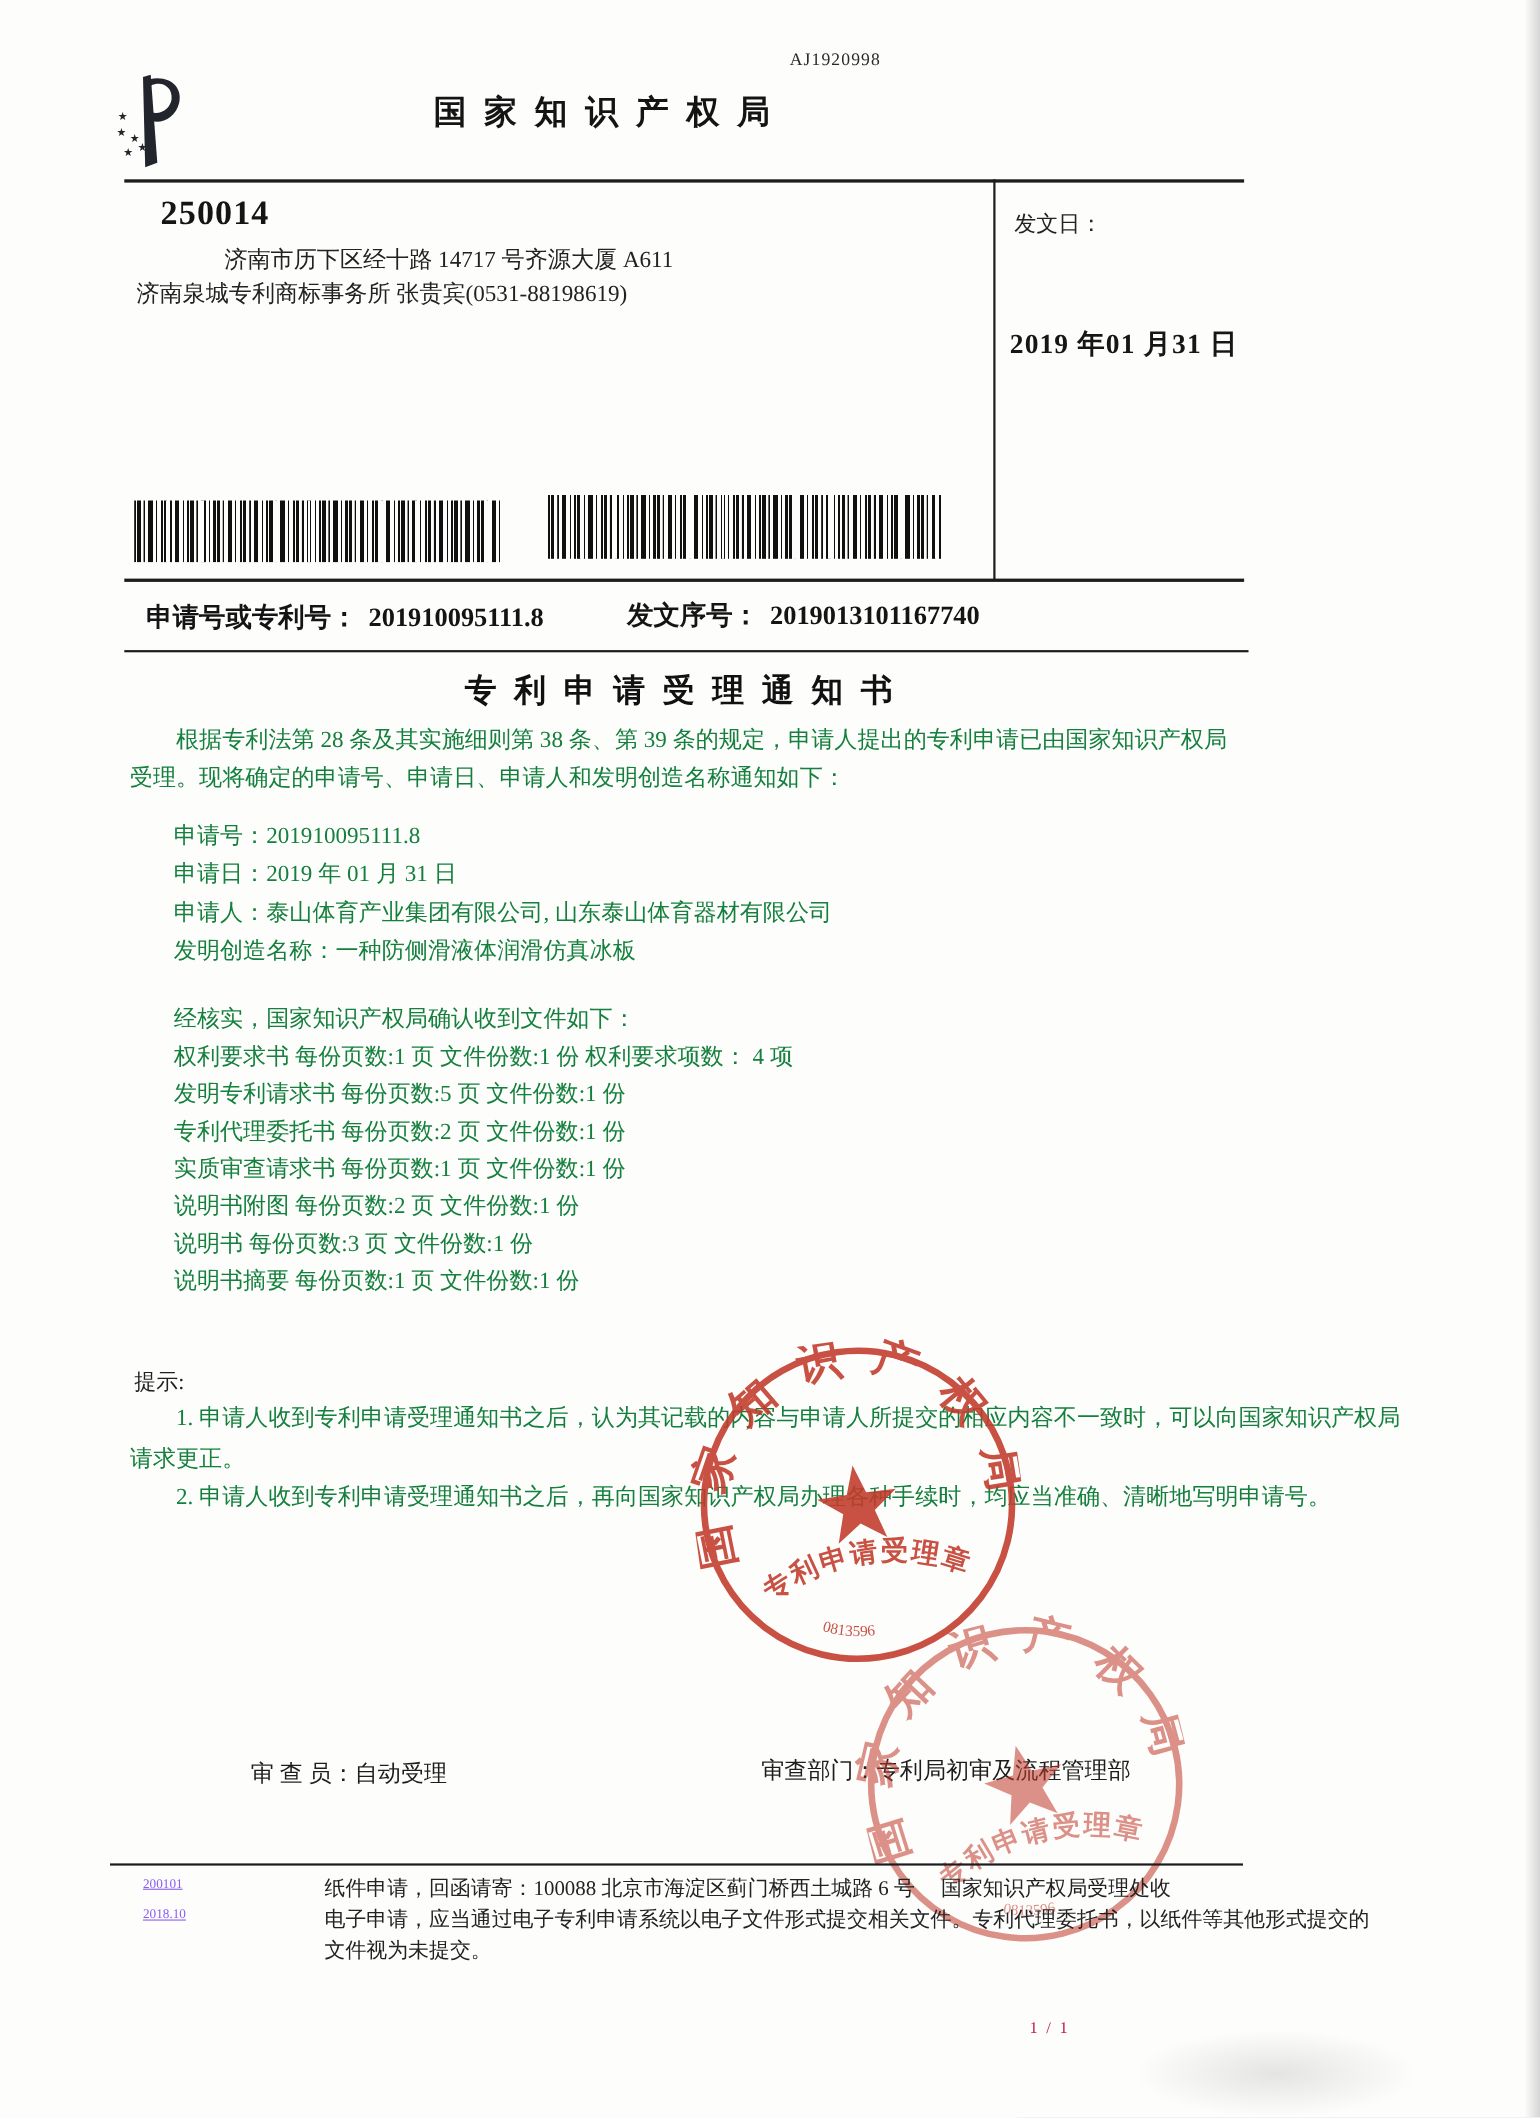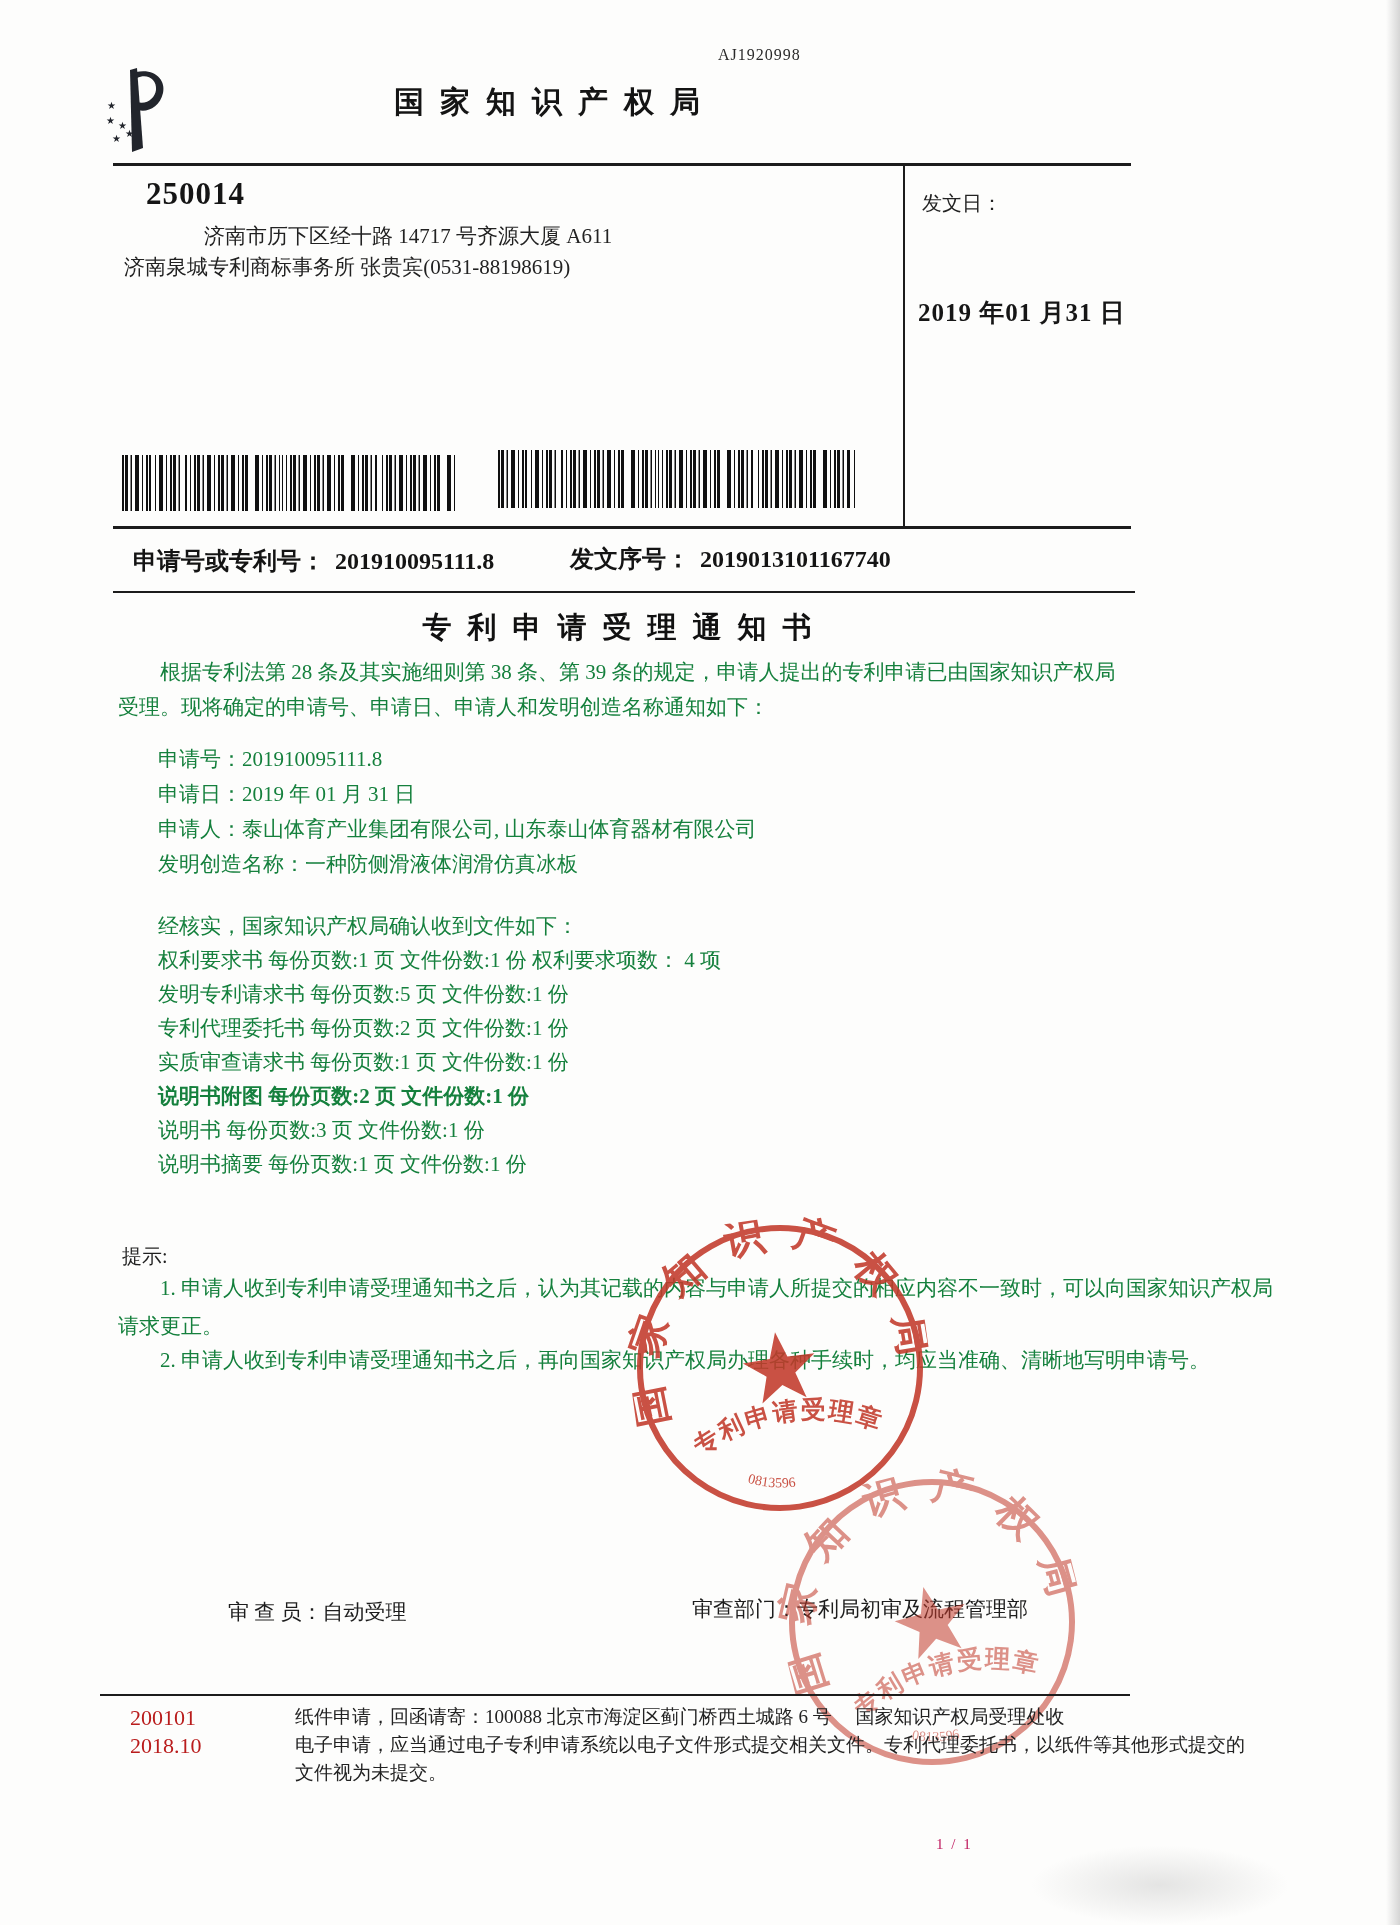--- a/index.html
+++ b/index.html
@@ -29,21 +29,21 @@
   }
   .app-row{font-size:24px;font-weight:bold;color:#141414;}
   .app-row .val{margin-left:10px;}
   .notice-title{font-size:29px;font-weight:bold;letter-spacing:16px;text-align:center;color:#111;}
   .body-line{font-size:21px;color:#15803d;white-space:nowrap;}
   .indent{padding-left:42px;}
   .tips-head{font-size:20px;color:#1f1f1f;}
   .signoff{font-size:21px;color:#1d1d1d;white-space:nowrap;}
   
   .foot{font-size:19px;color:#222;white-space:nowrap;}
-  .foot-code{font-size:22px;color:#b91c1c;}
+  .foot-code{font-size:12px;color:#8b5cf6;text-decoration:underline;}
   .page-num{font-size:15px;letter-spacing:2px;color:#be185d;}
   
   .seal{position:absolute;width:300px;height:300px;pointer-events:none;}
   .seal svg{width:100%;height:100%;}
   .seal-main{transform:rotate(-8deg);opacity:.88;}
   .seal-ghost{transform:rotate(-14deg);opacity:.55;}
   
   .edge-right{position:absolute;right:0;top:0;width:14px;height:100%;
     background:linear-gradient(90deg,rgba(200,200,200,0),rgba(180,180,180,.55));}
   .smudge{position:absolute;left:1030px;top:1845px;width:260px;height:80px;border-radius:50%;
@@ -112,21 +112,21 @@
   </div>
   <div class="abs body-line" style="left:158px;top:850px;">
     <span>发明创造名称：</span><span>一种防侧滑液体润滑仿真冰板</span>
   </div>
 
   <div class="abs body-line" style="left:158px;top:912px;">经核实，国家知识产权局确认收到文件如下：</div>
   <div class="abs body-line" style="left:158px;top:946px;">权利要求书 每份页数:1 页 文件份数:1 份 权利要求项数： 4 项</div>
   <div class="abs body-line" style="left:158px;top:980px;">发明专利请求书 每份页数:5 页 文件份数:1 份</div>
   <div class="abs body-line" style="left:158px;top:1014px;">专利代理委托书 每份页数:2 页 文件份数:1 份</div>
   <div class="abs body-line" style="left:158px;top:1048px;">实质审查请求书 每份页数:1 页 文件份数:1 份</div>
-  <div class="abs body-line" style="left:158px;top:1082px;font-weight:bold;">说明书附图 每份页数:2 页 文件份数:1 份</div>
+  <div class="abs body-line" style="left:158px;top:1082px;">说明书附图 每份页数:2 页 文件份数:1 份</div>
   <div class="abs body-line" style="left:158px;top:1116px;">说明书 每份页数:3 页 文件份数:1 份</div>
   <div class="abs body-line" style="left:158px;top:1150px;">说明书摘要 每份页数:1 页 文件份数:1 份</div>
 
   <div class="abs tips-head" style="left:122px;top:1243px;">提示:</div>
   <div class="abs body-line indent" style="left:118px;top:1274px;">1. 申请人收到专利申请受理通知书之后，认为其记载的内容与申请人所提交的相应内容不一致时，可以向国家知识产权局</div>
   <div class="abs body-line" style="left:118px;top:1312px;">请求更正。</div>
   <div class="abs body-line indent" style="left:118px;top:1346px;">2. 申请人收到专利申请受理通知书之后，再向国家知识产权局办理各种手续时，均应当准确、清晰地写明申请号。</div>
 
   <div class="abs signoff" style="left:228px;top:1598px;">
     <span>审 查 员：</span><span>自动受理</span>

